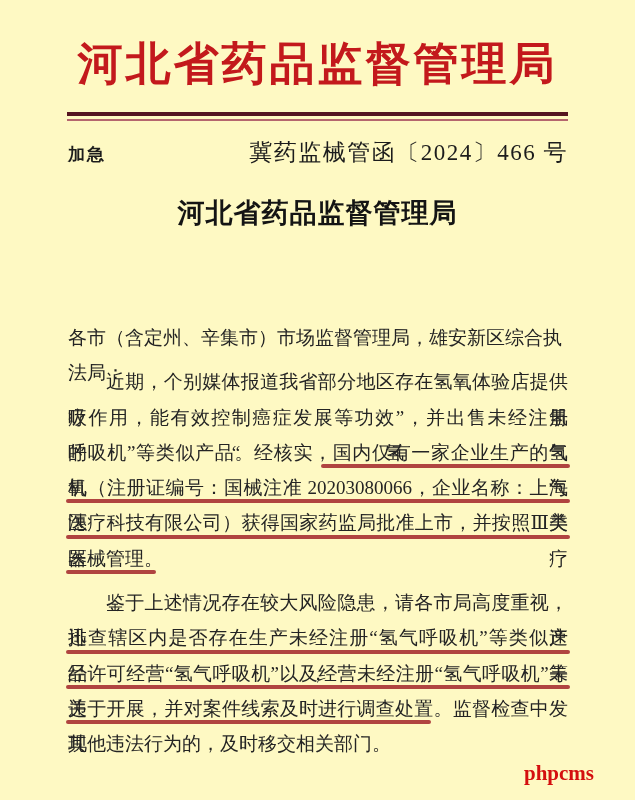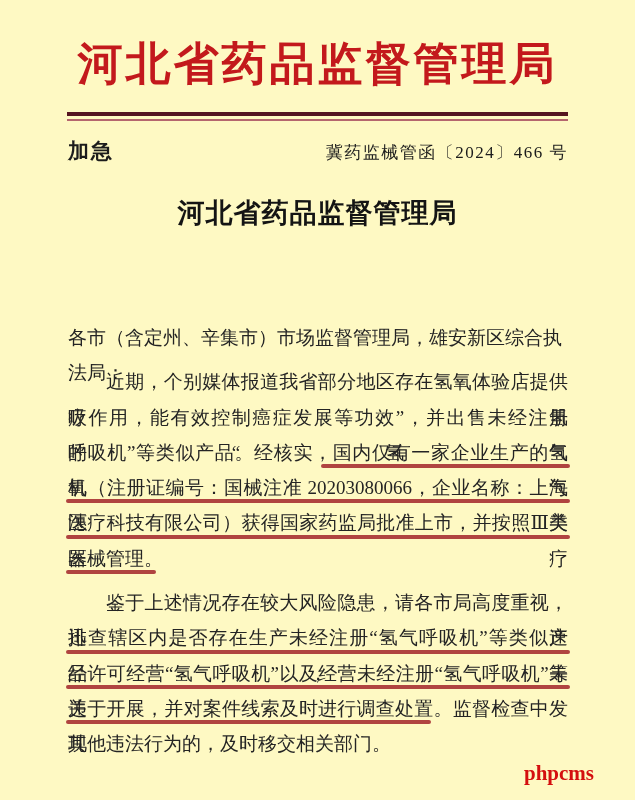--- a/index.html
+++ b/index.html
@@ -35,26 +35,26 @@
   .rule-thin  { height: 2px; background: #b5666e; margin-top: 3px; }
   
   .meta-row {
     position: absolute;
     top: 137px; left: 68px; width: 500px;
     display: flex;
     justify-content: space-between;
     align-items: baseline;
   }
   .urgency {
-    font-size: 21px;
+    font-size: 17px;
     font-weight: bold;
     letter-spacing: 2px;
   }
   .doc-number {
-    font-size: 17px;
+    font-size: 23px;
     letter-spacing: 1.5px;
   }
   
   .doc-title {
     position: absolute;
     top: 193px; left: 0; right: 0;
     text-align: center;
     font-size: 27px;
     font-weight: bold;
     line-height: 41px;

